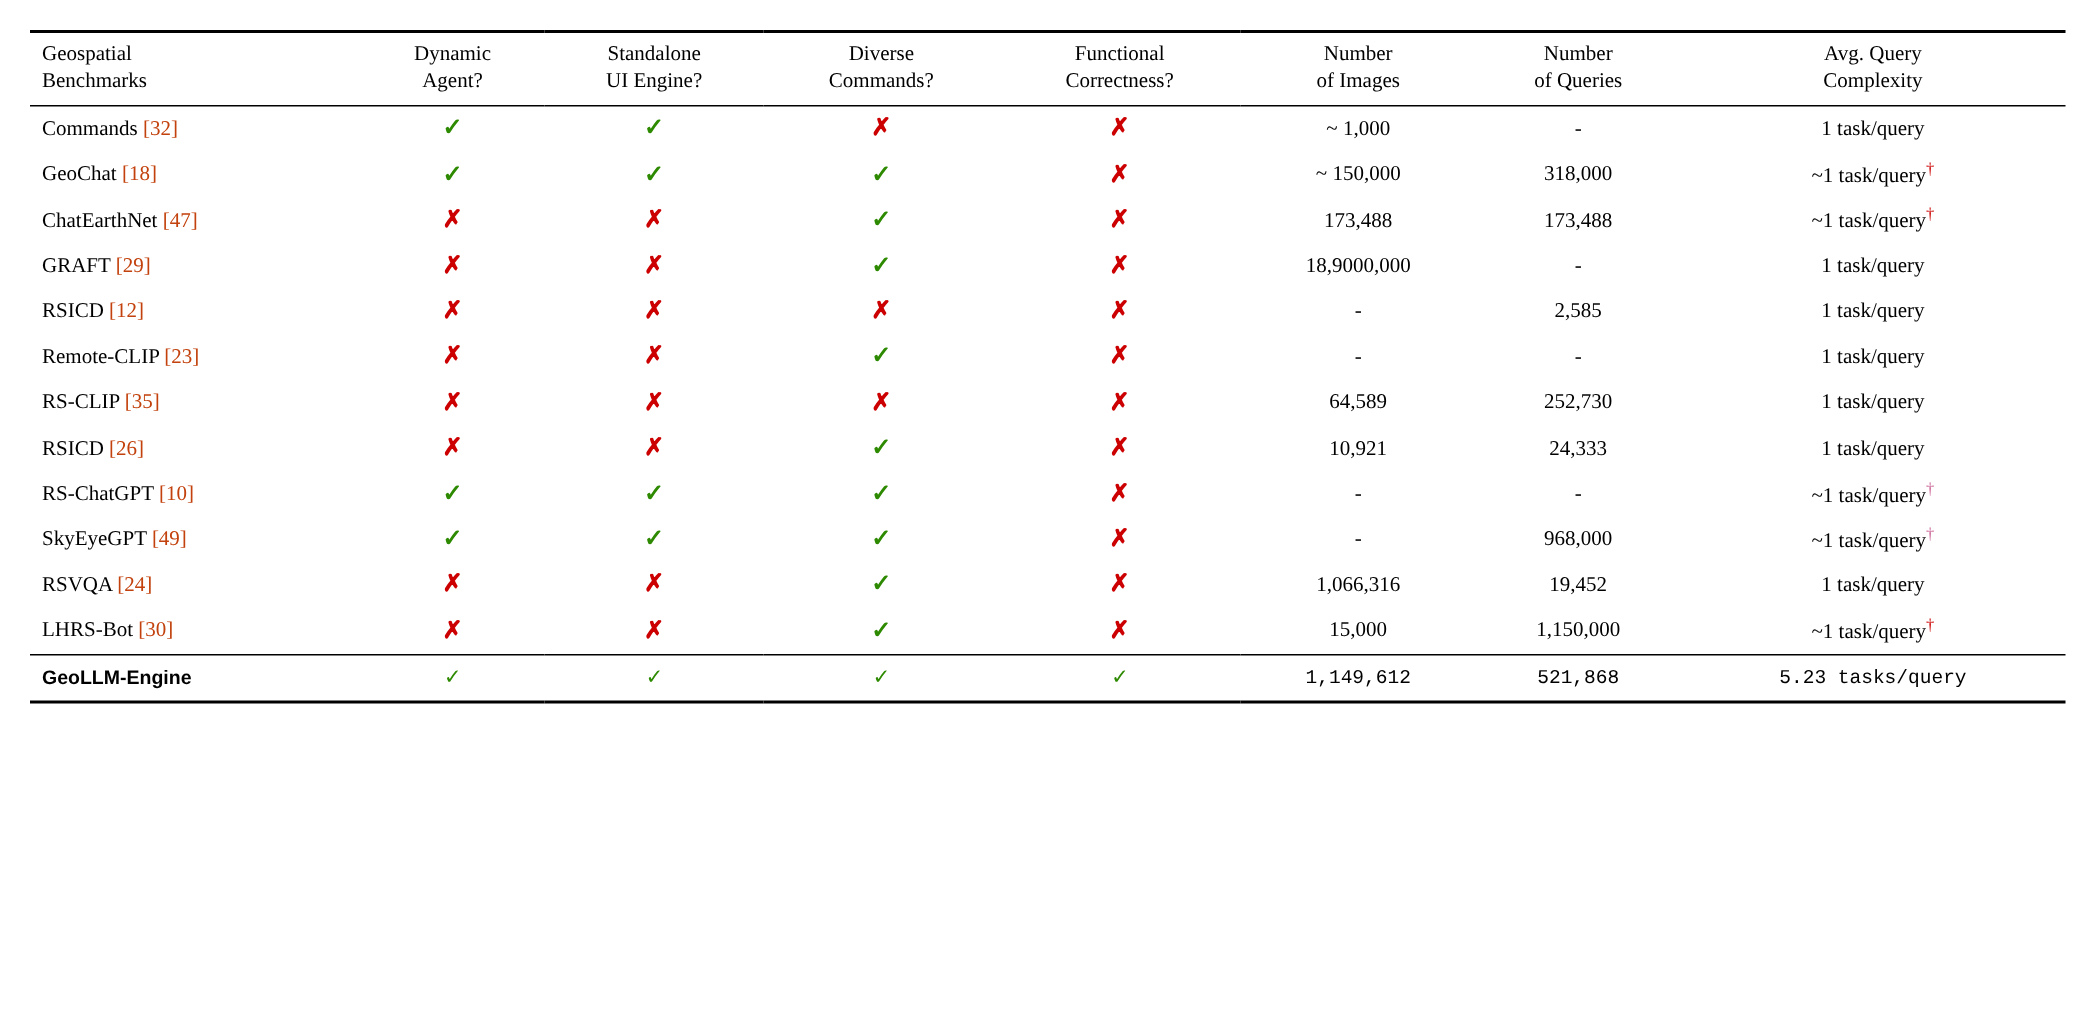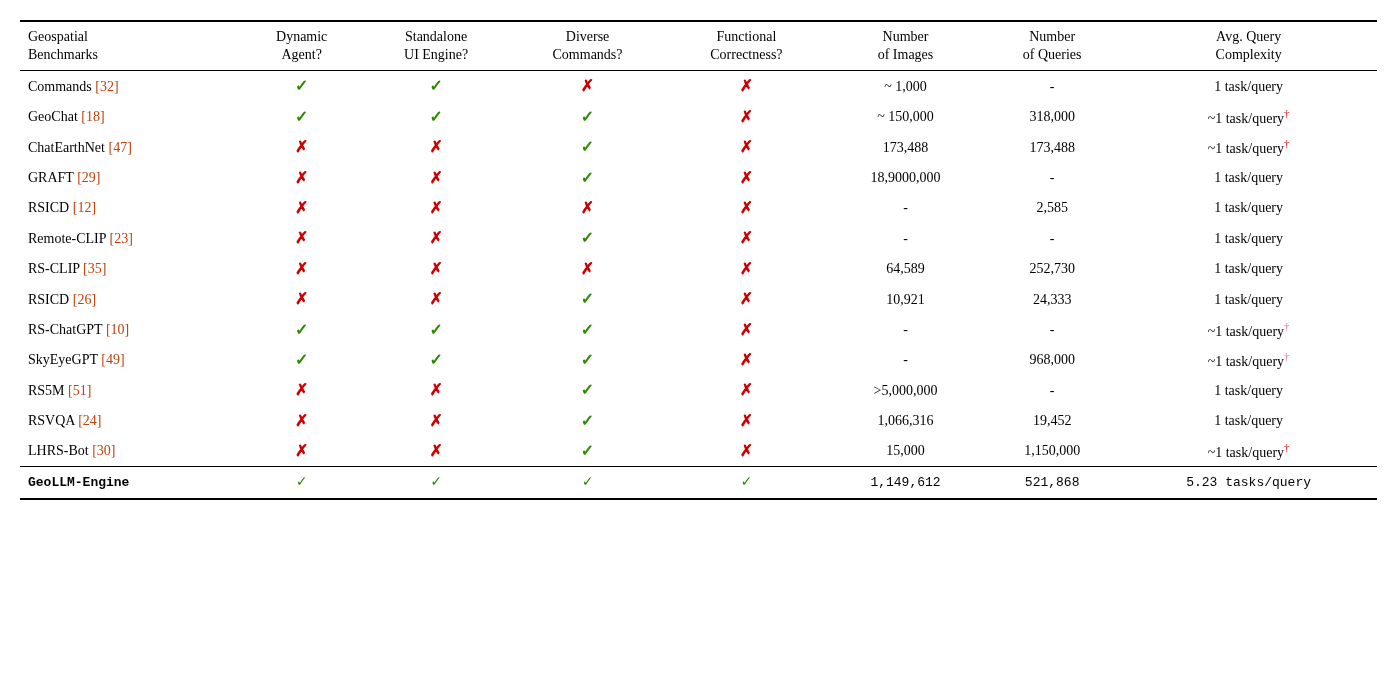--- a/index.html
+++ b/index.html
@@ -192,51 +192,41 @@
           <td><span>SkyEyeGPT</span> <span class="ref-blue">[49]</span></td>
           <td><span class="check-green">✓</span></td>
           <td><span class="check-green">✓</span></td>
           <td><span class="check-green">✓</span></td>
           <td><span class="cross-red">✗</span></td>
           <td>-</td>
           <td>968,000</td>
           <td><span>~1 task/query</span><span class="dagger-pink">†</span></td>
         </tr>
         <tr>
-          <td><span>RS5M</span> <span class="ref-blue">[51]</span></td>
-          <td><span class="cross-red">✗</span></td>
-          <td><span class="cross-red">✗</span></td>
-          <td><span class="check-green">✓</span></td>
-          <td><span class="cross-red">✗</span></td>
-          <td>&gt;5,000,000</td>
-          <td>-</td>
-          <td><span>1 task/query</span></td>
-        </tr>
-        <tr>
           <td><span>RSVQA</span> <span class="ref-blue">[24]</span></td>
           <td><span class="cross-red">✗</span></td>
           <td><span class="cross-red">✗</span></td>
           <td><span class="check-green">✓</span></td>
           <td><span class="cross-red">✗</span></td>
           <td>1,066,316</td>
           <td>19,452</td>
           <td><span>1 task/query</span></td>
         </tr>
         <tr class="bottom-border">
           <td><span>LHRS-Bot</span> <span class="ref-blue">[30]</span></td>
           <td><span class="cross-red">✗</span></td>
           <td><span class="cross-red">✗</span></td>
           <td><span class="check-green">✓</span></td>
           <td><span class="cross-red">✗</span></td>
           <td>15,000</td>
           <td>1,150,000</td>
           <td><span>~1 task/query</span><span class="dagger-red">†</span></td>
         </tr>
         <tr class="geollm-row last-border">
-          <td><span style="font-family: Liberation Mono, monospace; font-weight: bold;">GeoLLM-Engine</span></td>
+          <td><span style="font-family: Liberation Sans, sans-serif; font-weight: bold;">GeoLLM-Engine</span></td>
           <td><span class="check-green">✓</span></td>
           <td><span class="check-green">✓</span></td>
           <td><span class="check-green">✓</span></td>
           <td><span class="check-green">✓</span></td>
           <td>1,149,612</td>
           <td>521,868</td>
           <td><span>5.23 tasks/query</span></td>
         </tr>
       </tbody>
   </table>

